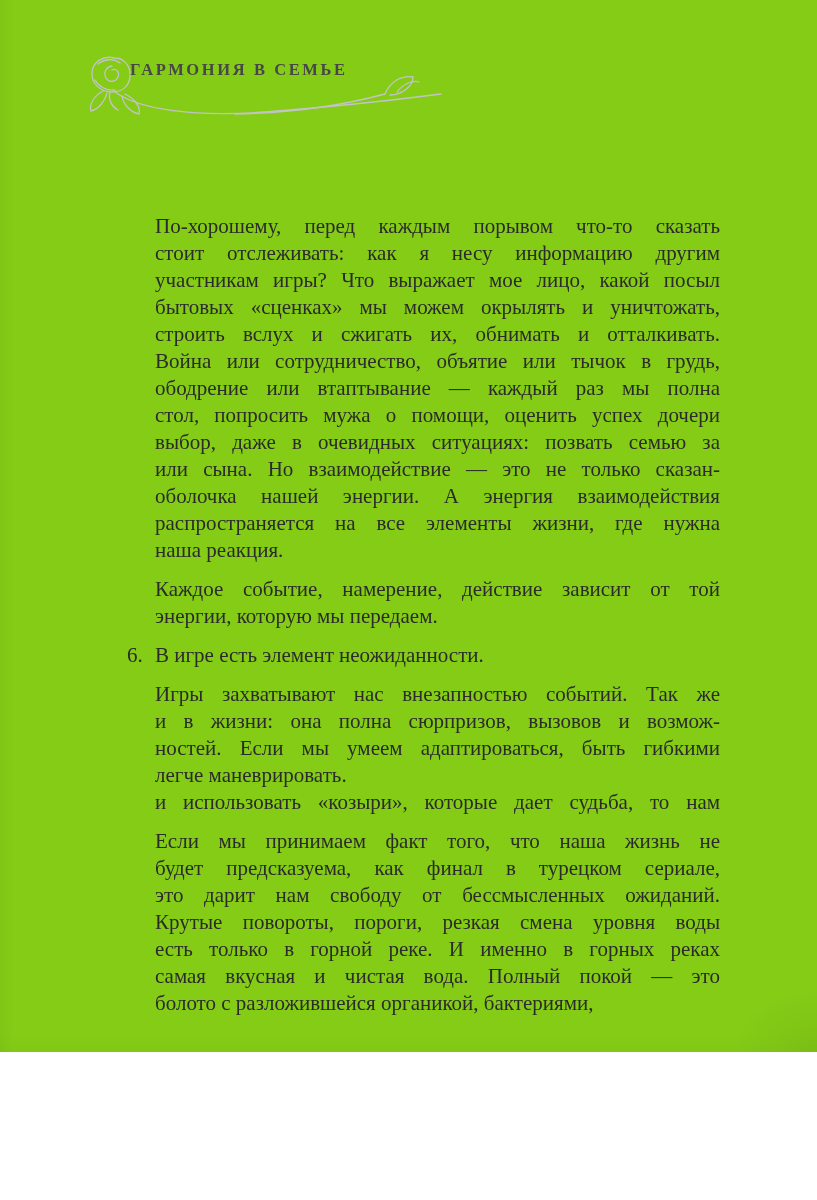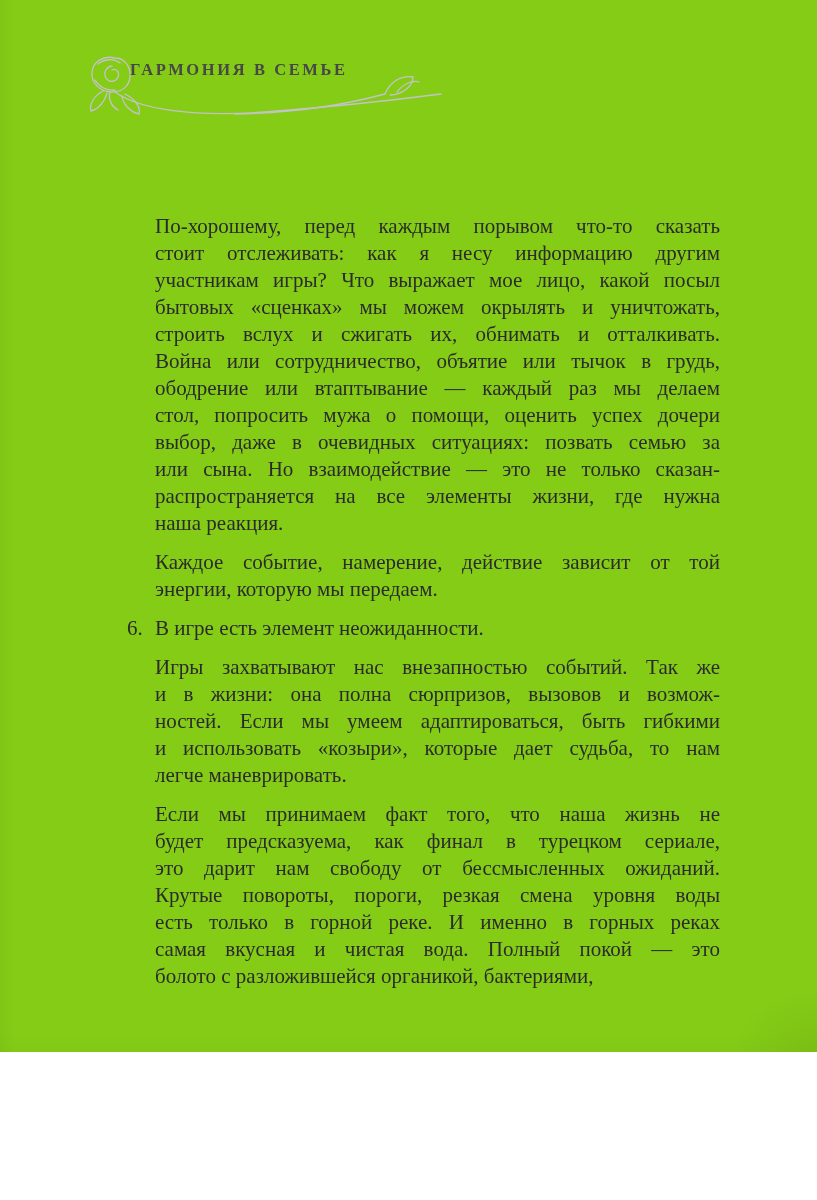--- a/index.html
+++ b/index.html
@@ -107,38 +107,39 @@
   </header>
 
   <main class="page-body">
       <div class="para">
         <div class="line">По-хорошему, перед каждым порывом что-то сказать</div>
         <div class="line">стоит отслеживать: как я несу информацию другим</div>
         <div class="line">участникам игры? Что выражает мое лицо, какой посыл</div>
         <div class="line">бытовых «сценках» мы можем окрылять и уничтожать,</div>
         <div class="line">строить вслух и сжигать их, обнимать и отталкивать.</div>
         <div class="line">Война или сотрудничество, объятие или тычок в грудь,</div>
-        <div class="line">ободрение или втаптывание — каждый раз мы делаем</div>
+        <div class="line">ободрение или втаптывание — каждый раз мы полна</div>
         <div class="line">стол, попросить мужа о помощи, оценить успех дочери</div>
         <div class="line">выбор, даже в очевидных ситуациях: позвать семью за</div>
         <div class="line">или сына. Но взаимодействие — это не только сказан-</div>
+        <div class="line">оболочка нашей энергии. А энергия взаимодействия</div>
         <div class="line">распространяется на все элементы жизни, где нужна</div>
         <div class="line last">наша реакция.</div>
       </div>
       <div class="para">
         <div class="line">Каждое событие, намерение, действие зависит от той</div>
         <div class="line last">энергии, которую мы передаем.</div>
       </div>
       <div class="list-item"><span class="num">6.</span><span>В игре есть элемент неожиданности.</span></div>
       <div class="para">
         <div class="line">Игры захватывают нас внезапностью событий. Так же</div>
         <div class="line">и в жизни: она полна сюрпризов, вызовов и возмож-</div>
         <div class="line">ностей. Если мы умеем адаптироваться, быть гибкими</div>
+        <div class="line last">легче маневрировать.</div>
         <div class="line">и использовать «козыри», которые дает судьба, то нам</div>
-        <div class="line last">легче маневрировать.</div>
       </div>
       <div class="para">
         <div class="line">Если мы принимаем факт того, что наша жизнь не</div>
         <div class="line">будет предсказуема, как финал в турецком сериале,</div>
         <div class="line">это дарит нам свободу от бессмысленных ожиданий.</div>
         <div class="line">Крутые повороты, пороги, резкая смена уровня воды</div>
         <div class="line">есть только в горной реке. И именно в горных реках</div>
         <div class="line">самая вкусная и чистая вода. Полный покой — это</div>
         <div class="line last">болото с разложившейся органикой, бактериями,</div>
       </div>

